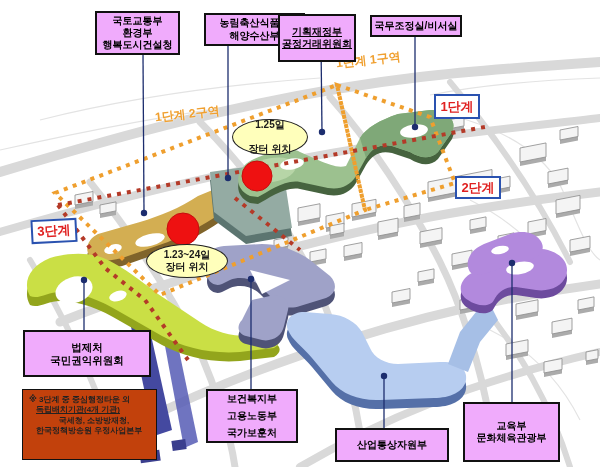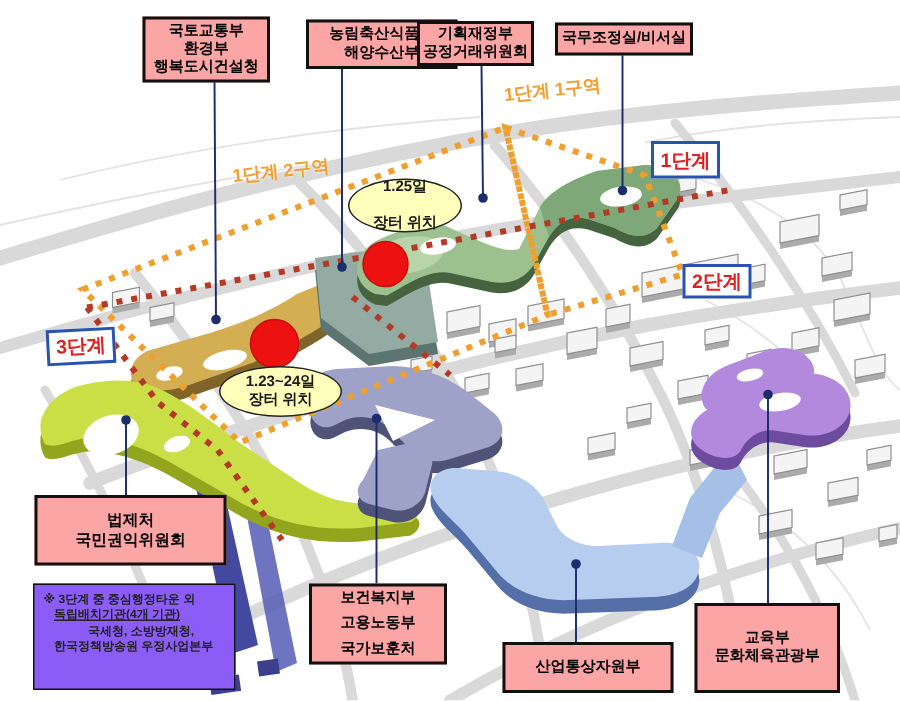--- a/index.html
+++ b/index.html
@@ -2,42 +2,42 @@
 <html lang="ko"><head>
 <meta charset="utf-8">
 <style>
   html,body{margin:0;padding:0;background:#fff;}
   #stage{
     position:relative;width:600px;height:467px;overflow:hidden;background:#ffffff;
     font-family:"Liberation Sans","DejaVu Sans",sans-serif;
   }
   #stage svg{position:absolute;left:0;top:0;}
   .mbox{
-    position:absolute;background:#fca5a5;border:2px solid #111;
+    position:absolute;background:#f0abfc;border:2px solid #111;
     display:flex;flex-direction:column;justify-content:center;align-items:center;
     text-align:center;font-weight:bold;color:#000;font-size:10px;line-height:1.22;
     box-sizing:border-box;padding:2px 2px;z-index:30;
   }
   .badge{
     position:absolute;background:#ffffff;border:2px solid #2a52b0;color:#e02020;
     font-weight:bold;font-size:13px;display:flex;align-items:center;justify-content:center;
     box-sizing:border-box;z-index:30;
   }
   .zonetxt{
     position:absolute;color:#f0a030;font-weight:bold;font-size:12px;white-space:nowrap;
     z-index:25;text-shadow:0 0 2px #fff;
   }
   .oval{
     position:absolute;background:#ffffbb;border:1.5px solid #222;border-radius:50%;
     display:flex;flex-direction:column;align-items:center;justify-content:center;
     font-size:10px;font-weight:bold;color:#1a1a1a;line-height:1.25;z-index:28;
     box-sizing:border-box;text-align:center;
   }
   .notebox{
-    position:absolute;background:#8b5cf6;border:1.5px solid #111;box-sizing:border-box;
+    position:absolute;background:#c2410c;border:1.5px solid #111;box-sizing:border-box;
     font-size:8px;font-weight:bold;color:#222;line-height:1.3;padding:5px 4px 4px 6px;
     z-index:30;text-align:left;
   }
 </style>
 </head>
 <body>
 
 <div id="stage">
 
   <svg width="600" height="467" viewBox="0 0 600 467">
@@ -318,21 +318,21 @@
 
   <div class="mbox" style="left:95px;top:11px;width:85px;height:44px;">
     <div>국토교통부</div>
     <div>환경부</div>
     <div>행복도시건설청</div>
   </div>
   <div class="mbox" style="left:184px;top:13px;width:101px;height:33px;margin-left:20px;">
     <div>농림축산식품부</div>
     <div>해양수산부</div>
   </div>
-  <div class="mbox" style="left:278px;top:14px;width:78px;height:30px;">
+  <div class="mbox" style="left:278px;top:14px;width:78px;height:48px;text-decoration:underline;">
     <div>기획재정부</div>
     <div>공정거래위원회</div>
   </div>
   <div class="mbox" style="left:370px;top:15px;width:92px;height:22px;">
     <div>국무조정실/비서실</div>
   </div>
 
   <div class="mbox" style="left:23px;top:330px;width:128px;height:47px;font-size:10.5px;">
     <div>법제처</div>
     <div>국민권익위원회</div>

